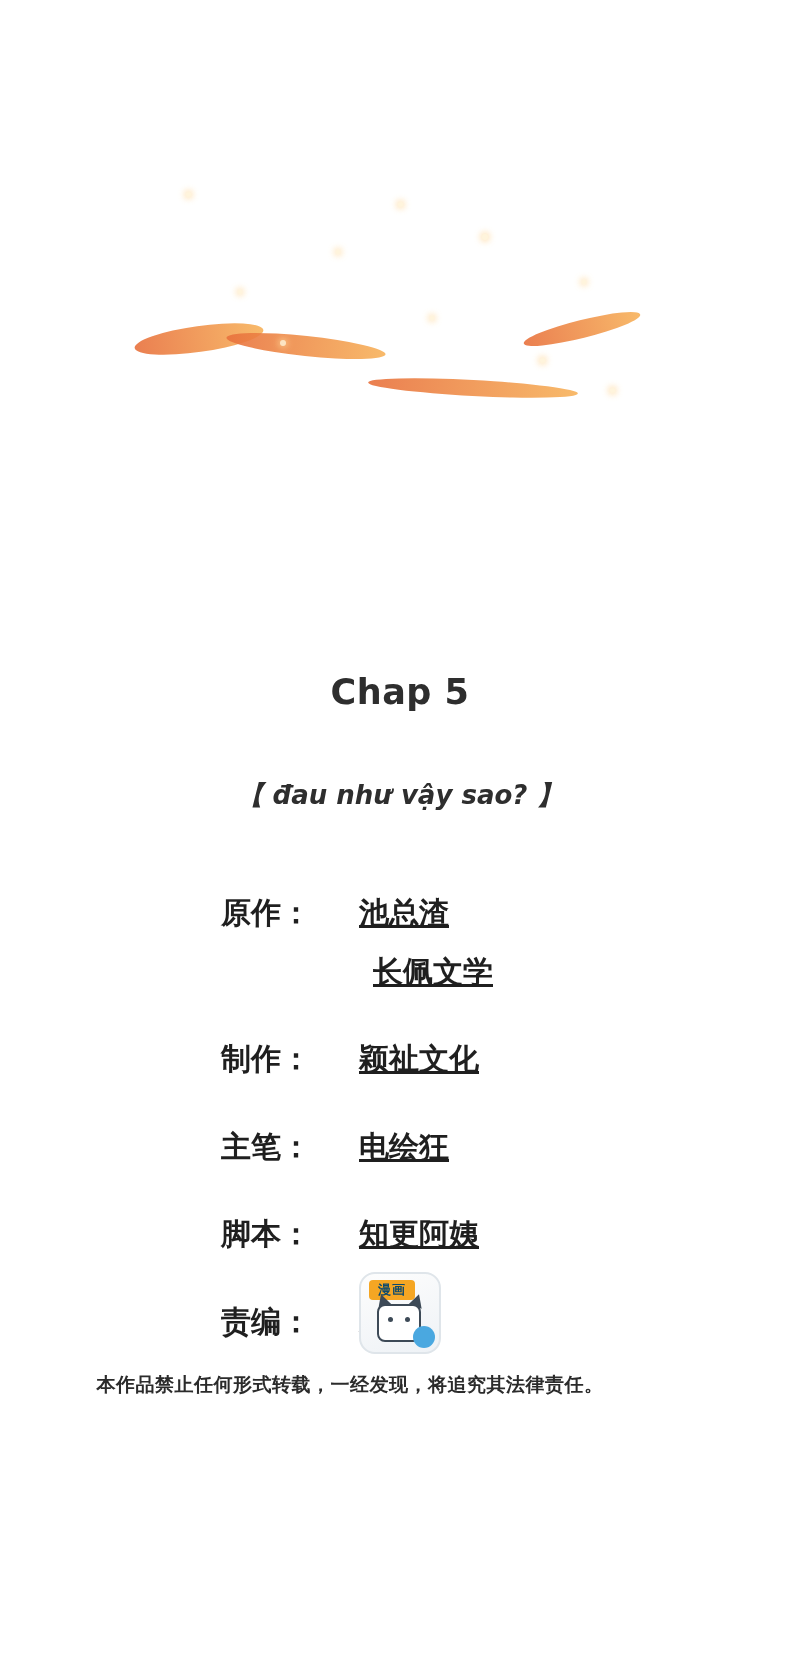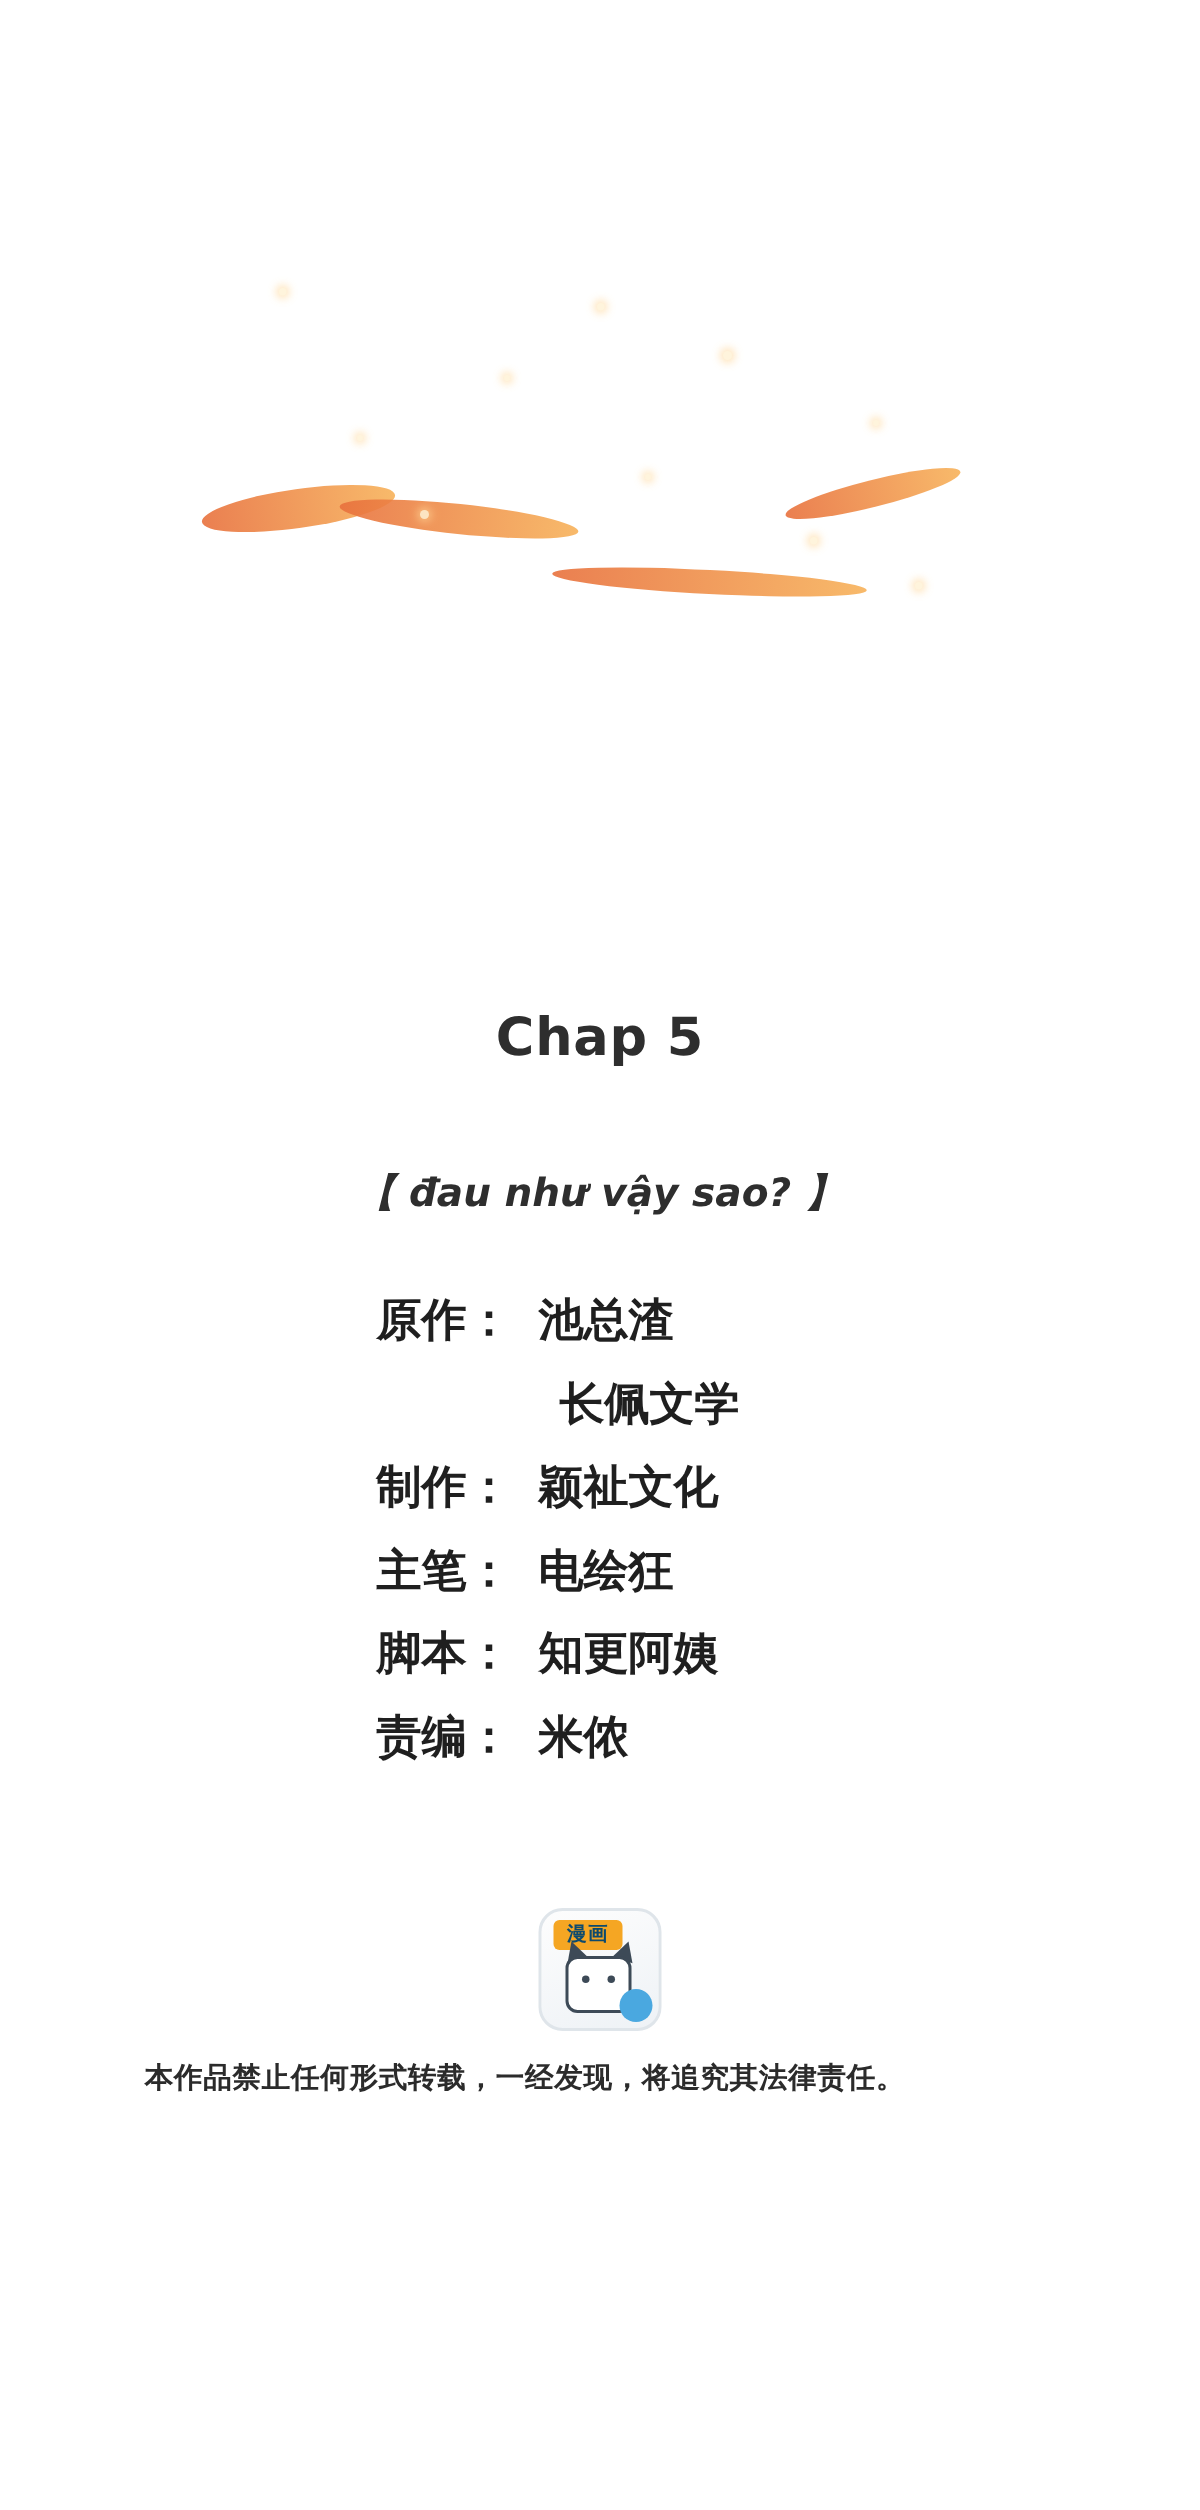--- a/index.html
+++ b/index.html
@@ -112,28 +112,29 @@
   }
   .credit-row {
     display: flex;
     justify-content: center;
     align-items: baseline;
     margin-bottom: 18px;
     line-height: 1.25;
   }
   .credit-label {
     width: 120px;
-    text-align: right;
     white-space: nowrap;
+    margin-top: 32px;
   }
   .credit-value {
     width: 220px;
     text-align: left;
     padding-left: 18px;
     white-space: nowrap;
+    text-decoration: underline;
   }
   .credit-row.continuation .credit-label { visibility: hidden; }
   .credit-row.continuation .credit-value { padding-left: 46px; }
 
   
   .footer-brand {
     position: absolute;
     top: 1272px;
     left: 0;
     width: 800px;

